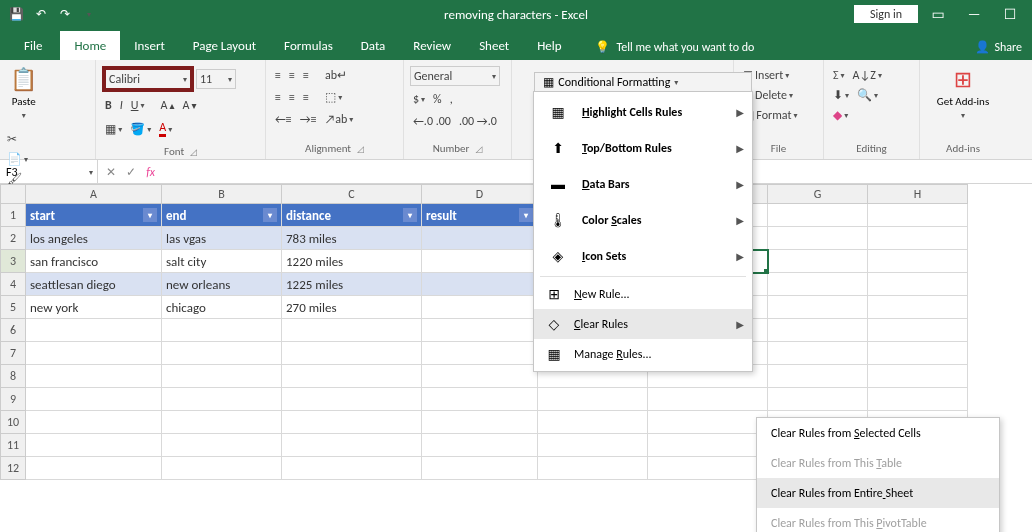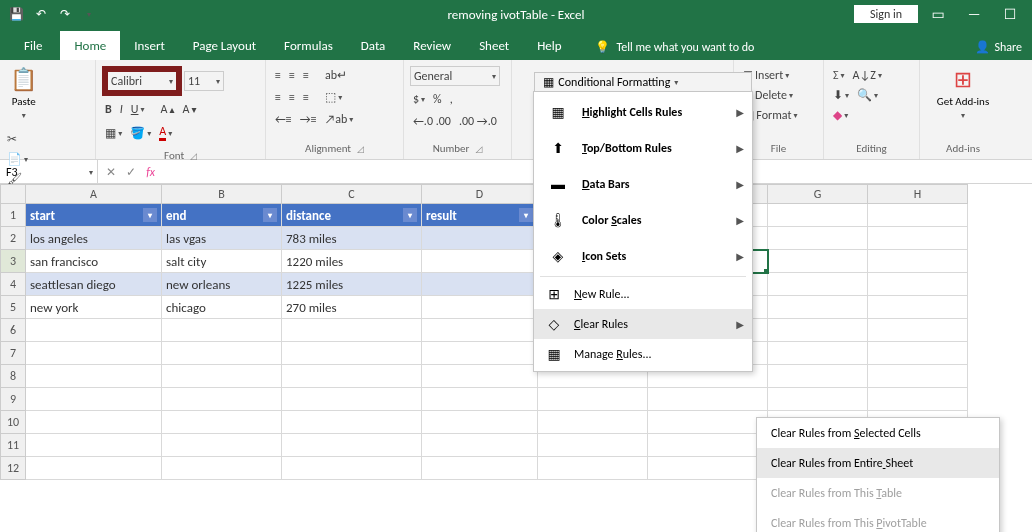--- a/index.html
+++ b/index.html
@@ -70,21 +70,21 @@
 </head>
 <body>
 
 <div class="titlebar">
   <div class="qa-toolbar">
     <span class="qa-btn">💾</span>
     <span class="qa-btn">↶</span>
     <span class="qa-btn">↷</span>
     <span class="qa-btn caret">▾</span>
   </div>
-  <div class="titlebar-title">removing ivotTable  -  Excel</div>
+  <div class="titlebar-title">removing characters  -  Excel</div>
   <div class="titlebar-right">
     <div class="signin">Sign in</div>
     <div class="winbtn">▭</div>
     <div class="winbtn">—</div>
     <div class="winbtn">☐</div>
   </div>
 </div>
 
 <div class="tabs">
   <div class="tab file">File</div>
@@ -130,21 +130,21 @@
     </div>
     <div class="group-label">
         <span>Clipboard</span>
         <span class="launcher">◿</span>
       </div>
   </div>
 
   <div class="group" style="width:170px">
     <div class="group-main vstack" style="gap:4px;padding:4px 2px">
       <div class="hstack">
-        <div class="btn" style="border:6px solid #7f1d1d;width:80px">
+        <div class="btn" style="border:4px solid #7f1d1d;width:92px">
             <span>Calibri</span>
             <span class="caret" style="margin-left:auto">▾</span>
           </div>
         <div class="btn" style="border:1px solid #ccc;width:40px">
             <span>11</span>
             <span class="caret" style="margin-left:auto">▾</span>
           </div>
       </div>
       <div class="hstack">
         <span class="btn" style="font-weight:bold">B</span>
@@ -528,16 +528,16 @@
       </div>
       <div class="cf-item" style="padding: 5px 10px;">
         <span class="cf-icon" style="width: 20px;">▦</span>
         <span>Manage <span class="u">R</span>ules...</span>
       </div>
     </div>
 </div>
 
 <div class="sub-menu" id="submenu">
     <div class="sub-item">Clear Rules from <span class="u">S</span>elected Cells</div>
+    <div class="sub-item disabled">Clear Rules from This <span class="u">T</span>able</div>
     <div class="sub-item hover">Clear Rules from Entire<span class="u"> </span>Sheet</div>
-    <div class="sub-item disabled">Clear Rules from This <span class="u">T</span>able</div>
     <div class="sub-item disabled">Clear Rules from This <span class="u">P</span>ivotTable</div>
   </div>
 
 </body></html>

